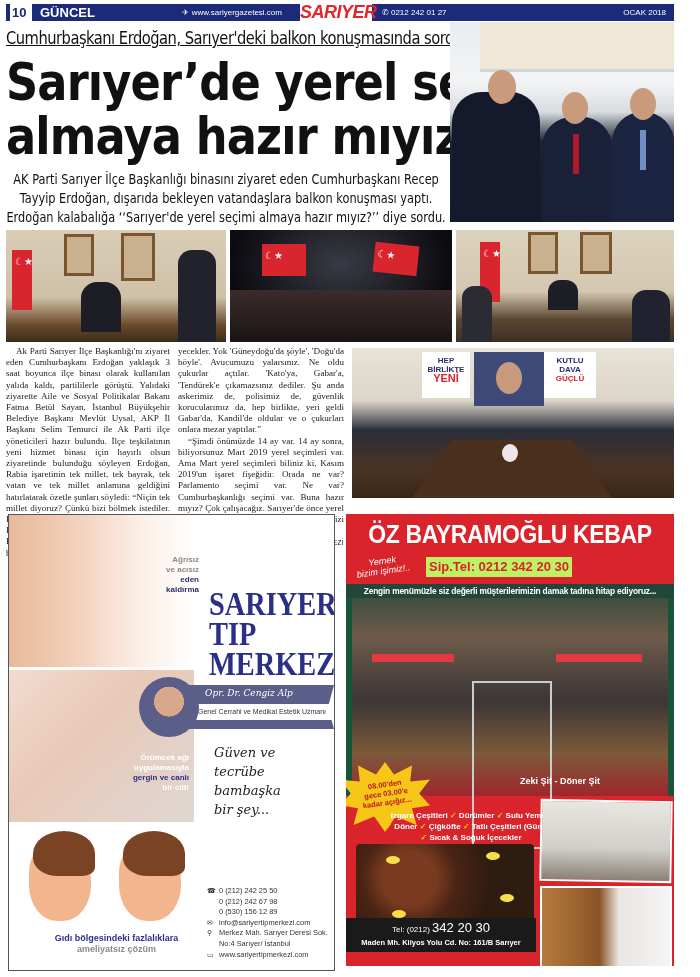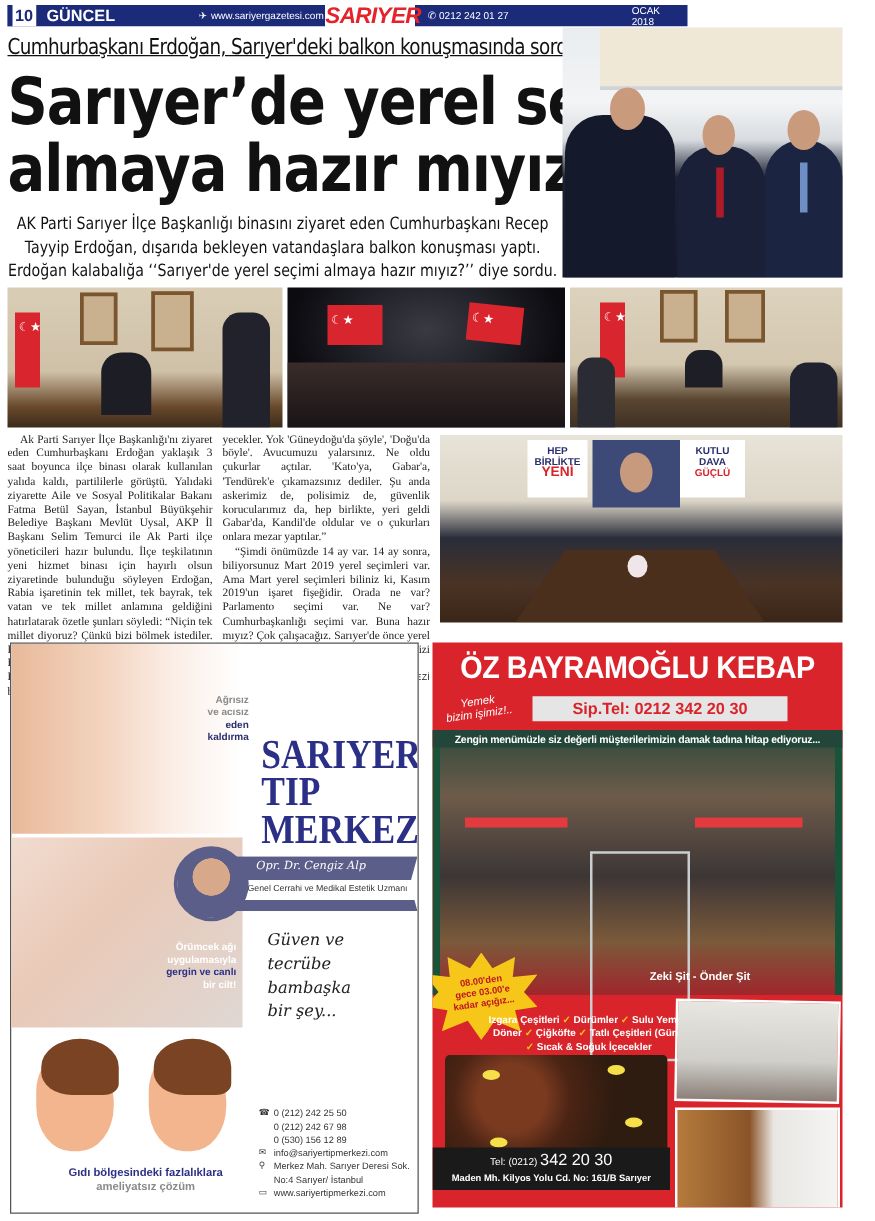--- a/index.html
+++ b/index.html
@@ -1,20 +1,20 @@
 <!DOCTYPE html>
 <html><head>
 <meta charset="utf-8">
 <style>
   * { box-sizing: border-box; margin: 0; padding: 0; }
   html, body { width: 700px; height: 977px; background: #fff; overflow: hidden; }
   body { position: relative; font-family: "Liberation Sans", sans-serif; color: #111; }
 
   
-  .topbar { position: absolute; left: 6px; top: 4px; width: 544px; height: 17px; background: #1c2a7a; display: flex; align-items: center; }
+  .topbar { position: absolute; left: 6px; top: 4px; width: 668px; height: 17px; background: #1c2a7a; display: flex; align-items: center; }
   .pagenum { width: 26px; height: 17px; background: #fff; border-left: 4px solid #1c2a7a; color: #1c2a7a; font-weight: bold; font-size: 13px; line-height: 17px; padding-left: 2px; }
   .section { color: #fff; font-weight: bold; font-size: 13px; padding-left: 8px; width: 150px; }
   .website { color: #fff; font-size: 8px; width: 118px; display: flex; align-items: center; gap: 3px; }
   .logo { background: #fff; height: 21px; margin-top: 0; width: 72px; position: relative; text-align: center; }
   .logo span { color: #e4232b; font-weight: 900; font-size: 18px; letter-spacing: -0.5px; line-height: 21px; font-family: "Liberation Sans", sans-serif; font-style: italic; }
   .phone { color: #fff; font-size: 8px; padding-left: 10px; width: 200px; }
   .date { color: #fff; font-size: 8px; margin-left: auto; padding-right: 8px; }
 
   .kicker { position: absolute; left: 6px; top: 28px; font-family: "DejaVu Sans", sans-serif; font-size: 17.5px; text-decoration: underline; letter-spacing: -0.6px; color: #111; transform: scaleX(0.84); transform-origin: left; white-space: nowrap; }
   .headline { position: absolute; left: 6px; top: 55px; font-family: "DejaVu Sans", sans-serif; font-weight: 900; font-size: 52px; line-height: 54px; letter-spacing: -1px; color: #111; transform: scaleX(0.86); transform-origin: left; white-space: nowrap; }
@@ -65,21 +65,21 @@
   .gidi .l1 { color: #2c2f86; }
   .gidi .l2 { color: #8a8a8a; }
   .contact { position: absolute; left: 198px; top: 371px; font-size: 7.4px; line-height: 10.6px; color: #333; }
   .contact .row { display: flex; gap: 3px; }
   .contact .ic { width: 9px; display: inline-block; font-size: 7px; }
 
   
   .ad-kebap { position: absolute; left: 346px; top: 514px; width: 328px; height: 452px; background: #d9242b; overflow: hidden; }
   .kb-title { position: absolute; left: 0; top: 6px; width: 100%; text-align: center; color: #fff; font-weight: 900; font-size: 25px; letter-spacing: -0.4px; transform: scaleX(0.92); }
   .kb-motto { position: absolute; left: 10px; top: 42px; color: #fff; font-size: 9px; line-height: 10px; font-style: italic; transform: rotate(-8deg); text-align: center; }
-  .kb-tel { position: absolute; left: 80px; top: 43px; width: 204px; height: 20px; background: #e5e5e5; color: #d9242b; font-weight: bold; font-size: 13px; line-height: 20px; text-align: center; }
+  .kb-tel { position: absolute; left: 80px; top: 43px; width: 146px; height: 20px; background: #bef264; color: #d9242b; font-weight: bold; font-size: 13px; line-height: 20px; text-align: center; }
   .kb-store { position: absolute; left: 0; top: 70px; width: 100%; height: 212px; background: linear-gradient(180deg, #2f4a3c 0%, #6e5b4a 25%, #3c3636 55%, #7b5a3a 80%, #a0262c 100%); border-left: 6px solid #17543a; border-right: 6px solid #17543a; }
   .kb-strip { position: absolute; left: 0; top: 70px; width: 100%; height: 14px; background: #22463a; color: #fff; font-size: 8.4px; line-height: 14px; font-weight: bold; text-align: center; letter-spacing: -0.2px; transform: scaleX(1); }
   .kb-door { position: absolute; left: 120px; top: 97px; width: 80px; height: 168px; border: 2px solid #c8ced0; }
   .kb-decal { position: absolute; height: 8px; background: #e23a3e; }
   .kb-names { position: absolute; left: 0; top: 262px; width: 328px; text-align: center; color: #fff; font-weight: bold; font-size: 9px; padding-left: 100px; }
   .burst { position: absolute; left: -6px; top: 248px; width: 90px; height: 70px; background: #f6c619; clip-path: polygon(50% 0%, 60% 18%, 80% 5%, 78% 28%, 100% 25%, 88% 45%, 100% 62%, 80% 66%, 85% 90%, 62% 78%, 50% 100%, 38% 78%, 15% 90%, 20% 66%, 0% 62%, 12% 45%, 0% 25%, 22% 28%, 20% 5%, 40% 18%); }
   .burst-text { position: absolute; left: 8px; top: 266px; width: 64px; text-align: center; font-size: 7.5px; line-height: 9px; font-weight: bold; color: #c0161e; transform: rotate(-8deg); }
   .menu { position: absolute; left: 0; top: 296px; width: 250px; text-align: center; color: #fff; font-weight: bold; font-size: 8px; line-height: 11px; }
   .menu .ck { color: #f6c619; }
   .kb-food { position: absolute; left: 10px; top: 330px; width: 178px; height: 86px; background: radial-gradient(circle at 30% 40%, #7a3a20 0 20%, #4b2414 35%, #2f1c10 60%), #3b2010; border-radius: 4px; }
@@ -255,21 +255,21 @@
     <div>Yemek</div>
     <div>bizim işimiz!..</div>
   </div>
   <div class="kb-tel">Sip.Tel: 0212 342 20 30</div>
   <div class="kb-store">
     <div class="kb-door"></div>
     <div class="kb-decal" style="left:20px;top:70px;width:82px;"></div>
     <div class="kb-decal" style="left:204px;top:70px;width:86px;"></div>
   </div>
   <div class="kb-strip">Zengin menümüzle siz değerli müşterilerimizin damak tadına hitap ediyoruz...</div>
-  <div class="kb-names">Zeki Şit - Önder Şit</div>
+  <div class="kb-names">Zeki Şit - Döner Şit</div>
   <div class="burst"></div>
   <div class="burst-text">
     <div>08.00'den</div>
     <div>gece 03.00'e</div>
     <div>kadar açığız...</div>
   </div>
   <div class="menu">
     <div><span class="ck">✓</span> <span>Izgara Çeşitleri</span> <span class="ck">✓</span> <span>Dürümler</span> <span class="ck">✓</span> <span>Sulu Yemekler</span></div>
     <div><span class="ck">✓</span> <span>Döner</span> <span class="ck">✓</span> <span>Çiğköfte</span> <span class="ck">✓</span> <span>Tatlı Çeşitleri (Günlük)</span></div>
     <div><span class="ck">✓</span> <span>Sıcak &amp; Soğuk İçecekler</span></div>

